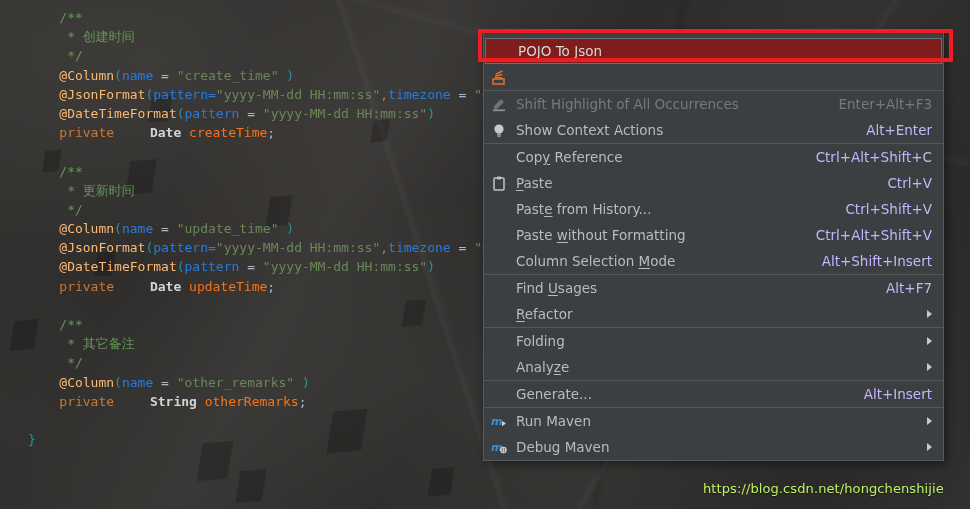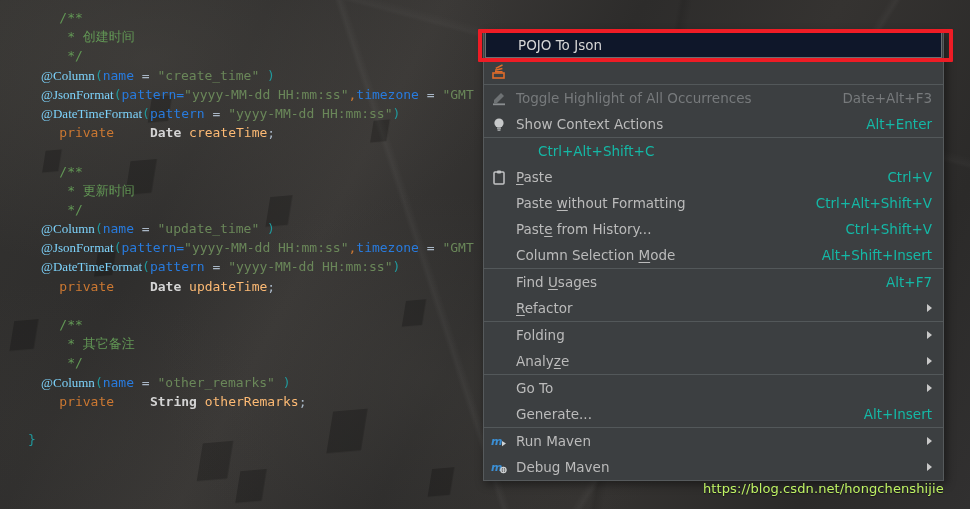--- a/index.html
+++ b/index.html
@@ -57,24 +57,24 @@
     left: 0; top: 0;
     padding: 8px 0 0 28px;
     font-family: "DejaVu Sans Mono", "Liberation Mono", monospace;
     font-size: 13px;
     line-height: 19.2px;
     white-space: pre;
     letter-spacing: 0px;
   }
   .ln { height: 19.2px; }
   .cm  { color: #629755; }      
-  .ann { color: #7dd3fc; font-family: Liberation Serif, serif; }      
+  .ann { color: #fdba74; }      
   .kw  { color: #cc7832; }      
   .ty  { color: #d4d4d4; font-weight: bold; margin-left: 28px; }
-  .fld { color: #fdba74; }      
+  .fld { color: #f97316; }      
   .str { color: #6a8759; }      
   .pl  { color: #a9b7c6; }      
   .par { color: #287bde; }      
   .brc { color: #20999d; }
 
   
   #menu {
     position: absolute;
     left: 483px;
     top: 31px;
@@ -104,40 +104,40 @@
     align-items: center;
     justify-content: center;
   }
   .mitem .lbl {
     flex: 1 1 auto;
     color: #bbbbbb;
     padding-left: 2px;
   }
   .mitem .acc {
     flex: 0 0 auto;
-    color: #14b8a6;
+    color: #c4b5fd;
     padding-left: 24px;
   }
   .mitem .arrow {
     flex: 0 0 auto;
     width: 0; height: 0;
     border-left: 5px solid #c8c8c8;
     border-top: 4.5px solid transparent;
     border-bottom: 4.5px solid transparent;
     margin-left: 18px;
   }
   .mitem.disabled .lbl,
   .mitem.disabled .acc { color: #777a7c; }
 
   
   .mitem.selected {
-    background: #0f172a;
+    background: #7f1d1d;
     border: 1px solid #6a6e70;
     height: 26px;
-    margin: 1px 1px 0 1px;
+    margin: 7px 1px 0 1px;
   }
   .mitem.selected .lbl { color: #d6d6d6; }
 
   .mn { text-decoration: underline; text-underline-offset: 2px; }
 
   
   #redbox {
     position: absolute;
     left: 478px;
     top: 29px;
@@ -201,62 +201,63 @@
         </div>
       </div>
       <div class="mgroup">
         <div class="mitem disabled">
           <span class="ico">
             <svg width="15" height="15" viewBox="0 0 15 15">
               <path d="M2 9 L9 2 L12 5 L5 12 L2 12 Z" fill="#6e7274"></path>
               <rect x="1" y="12.4" width="12" height="1.8" fill="#8a8e90"></rect>
             </svg>
           </span>
-          <span class="lbl">Toggle Highlight of All Occurrences</span>
-          <span class="acc">Date+Alt+F3</span>
+          <span class="lbl">Shift Highlight of All Occurrences</span>
+          <span class="acc">Enter+Alt+F3</span>
         </div>
         <div class="mitem">
           <span class="ico">
             <svg width="14" height="15" viewBox="0 0 14 15">
               <circle cx="7" cy="6" r="4.6" fill="#c7c9ca"></circle>
               <rect x="5" y="10.3" width="4" height="2.1" rx="0.6" fill="#9b9e9f"></rect>
               <rect x="5.4" y="12.6" width="3.2" height="1.3" rx="0.6" fill="#9b9e9f"></rect>
             </svg>
           </span>
           <span class="lbl">Show Context Actions</span>
           <span class="acc">Alt+Enter</span>
         </div>
       </div>
       <div class="mgroup">
         <div class="mitem">
           <span class="ico"></span>
+          <span class="lbl">Cop<span class="mn">y</span> Reference</span>
           <span class="acc">Ctrl+Alt+Shift+C</span>
         </div>
         <div class="mitem">
           <span class="ico">
             <svg width="12" height="15" viewBox="0 0 12 15">
               <rect x="1" y="2" width="10" height="12" rx="1" fill="none" stroke="#c2c4c5" stroke-width="1.5"></rect>
               <rect x="4" y="0.5" width="4" height="3" rx="0.8" fill="#c2c4c5"></rect>
             </svg>
           </span>
           <span class="lbl"><span class="mn">P</span>aste</span>
           <span class="acc">Ctrl+V</span>
         </div>
         <div class="mitem">
           <span class="ico"></span>
+          <span class="lbl">Past<span class="mn">e</span> from History...</span>
+          <span class="acc">Ctrl+Shift+V</span>
+        </div>
+        <div class="mitem">
+          <span class="ico"></span>
           <span class="lbl">Paste <span class="mn">w</span>ithout Formatting</span>
           <span class="acc">Ctrl+Alt+Shift+V</span>
         </div>
         <div class="mitem">
           <span class="ico"></span>
-          <span class="lbl">Past<span class="mn">e</span> from History...</span>
-          <span class="acc">Ctrl+Shift+V</span>
-        </div>
-        <div class="mitem">
-          <span class="ico"></span>
           <span class="lbl">Column Selection <span class="mn">M</span>ode</span>
           <span class="acc">Alt+Shift+Insert</span>
         </div>
       </div>
       <div class="mgroup">
         <div class="mitem">
           <span class="ico"></span>
           <span class="lbl">Find <span class="mn">U</span>sages</span>
           <span class="acc">Alt+F7</span>
         </div>
@@ -272,25 +273,20 @@
           <span class="lbl">Folding</span>
           <span class="arrow"></span>
         </div>
         <div class="mitem">
           <span class="ico"></span>
           <span class="lbl">Analy<span class="mn">z</span>e</span>
           <span class="arrow"></span>
         </div>
       </div>
       <div class="mgroup">
-        <div class="mitem">
-          <span class="ico"></span>
-          <span class="lbl">Go To</span>
-          <span class="arrow"></span>
-        </div>
         <div class="mitem">
           <span class="ico"></span>
           <span class="lbl">Generate...</span>
           <span class="acc">Alt+Insert</span>
         </div>
       </div>
       <div class="mgroup">
         <div class="mitem">
           <span class="ico">
             <svg width="16" height="14" viewBox="0 0 16 14">

